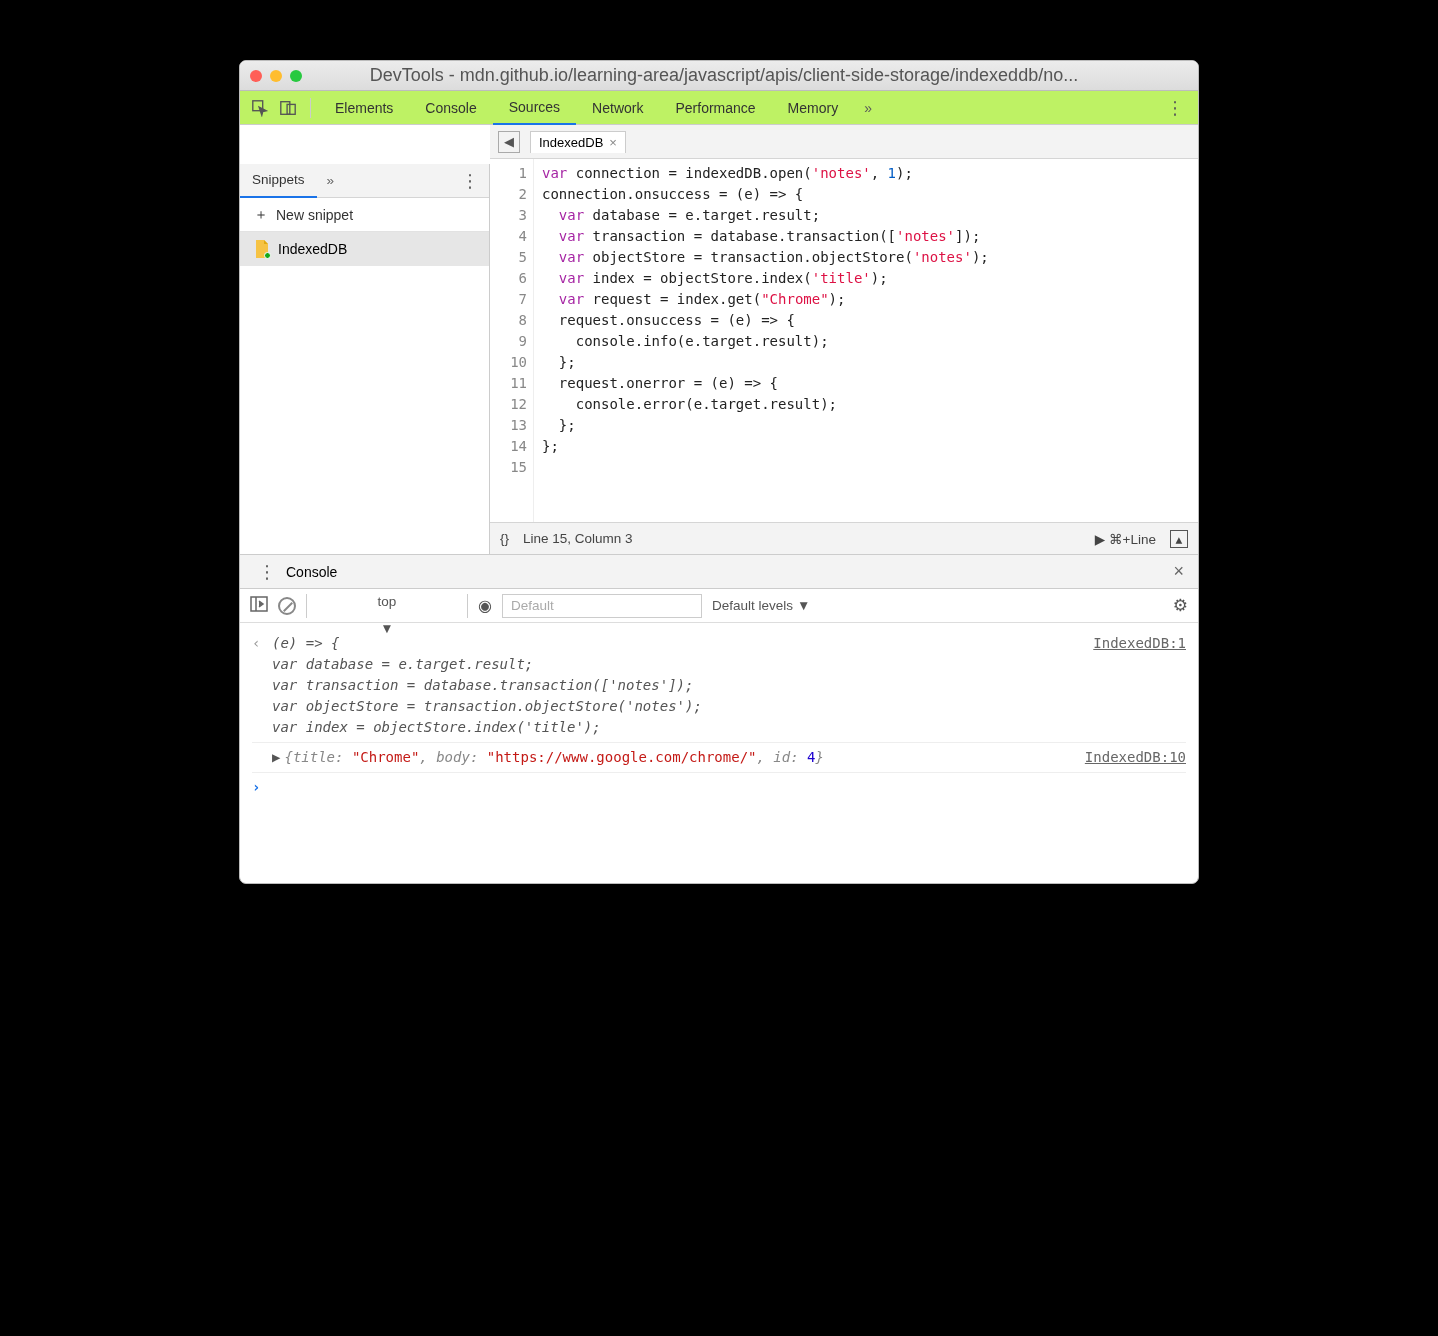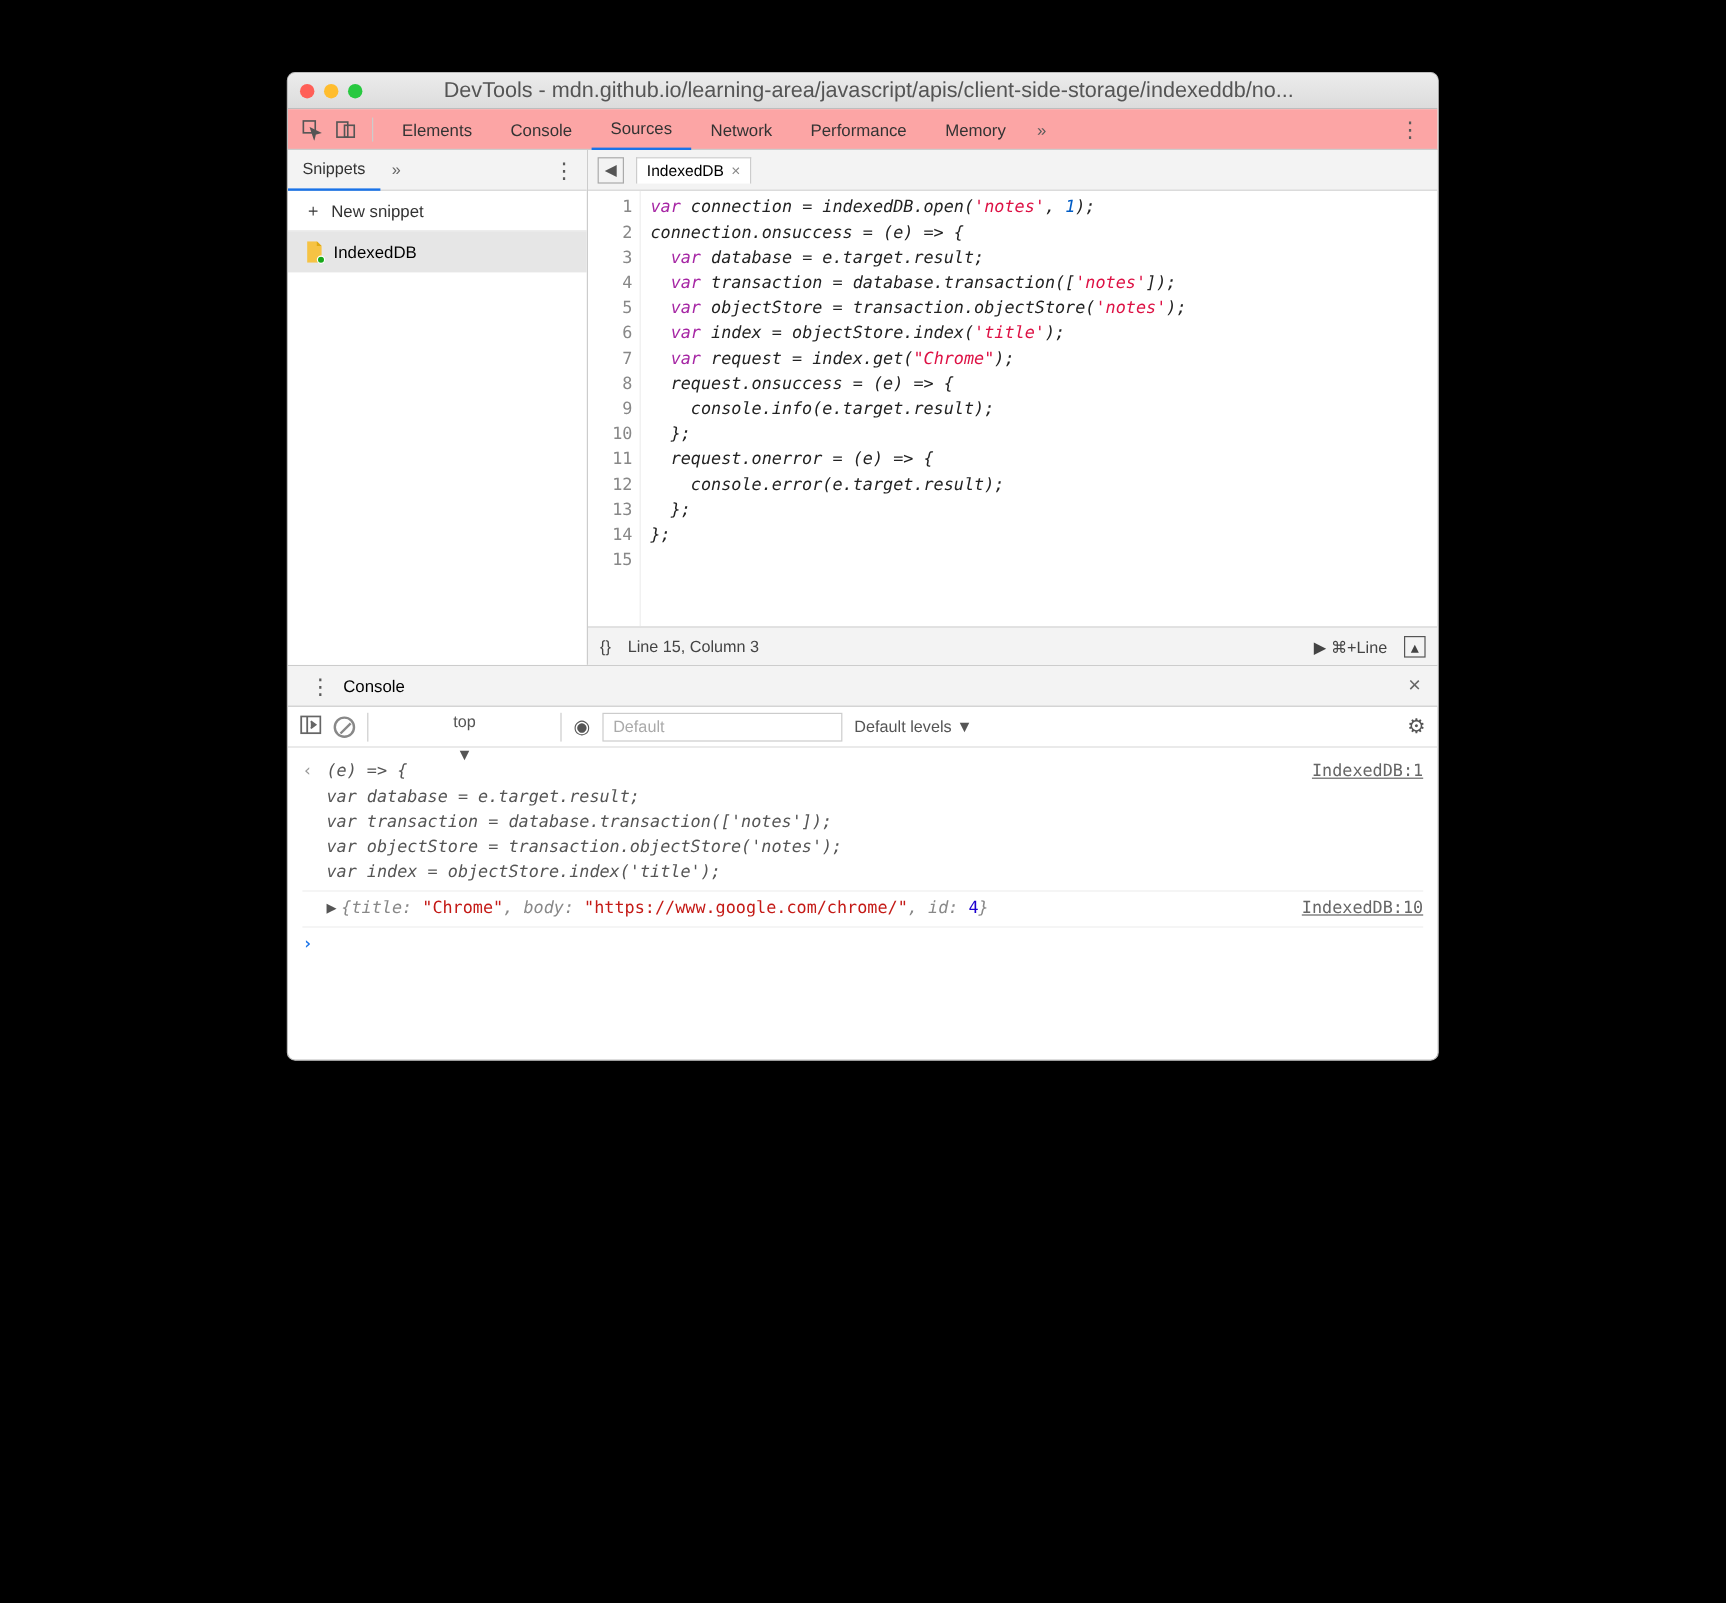--- a/index.html
+++ b/index.html
@@ -43,21 +43,21 @@
   text-overflow: ellipsis;
   padding-right: 50px;
 }
 .tabbar {
   height: 34px;
   border-bottom: 1px solid #ccc;
   display: flex;
   align-items: center;
   padding: 0 6px;
   gap: 0;
-  background: #fca5a5;
+  background: #bef264;
 }
 .tabbar .iconbtn {
   width: 28px; height: 28px;
   display: flex; align-items:center; justify-content:center;
   color: #5a5a5a;
 }
 .sep { width:1px; height:20px; background:#ccc; margin:0 8px; }
 .panel-tab {
   padding: 0 16px;
   font-size: 14px;
@@ -78,20 +78,21 @@
 .work {
   display: flex;
   height: 430px;
   border-bottom: 1px solid #ccc;
 }
 .left {
   width: 250px;
   border-right: 1px solid #ccc;
   display:flex; flex-direction:column;
   background:#fff;
+  margin-top:39px;
 }
 .left-head {
   height: 34px;
   display:flex; align-items:center;
   border-bottom:1px solid #d5d5d5;
   background:#f3f3f3;
   font-size:13.5px;
   color:#333;
 }
 .left-head .subt {
@@ -132,21 +133,21 @@
 .editor {
   flex:1; display:flex; font-family: Menlo, Consolas, monospace;
   font-size:14px; line-height:21px;
   overflow:hidden;
 }
 .gutter{
   width:44px; text-align:right; color:#888; padding:4px 6px 4px 0;
   background:#fff; border-right:1px solid #eee;
 }
 .code{
-  flex:1; padding:4px 8px; white-space:pre; color:#222;font-style:italic;
+  flex:1; padding:4px 8px; white-space:pre; color:#222;
 }
 .kw{color:#a626a4;} .str{color:#d14;} .num{color:#005cc5;}
 
 .status{
   height:32px; border-top:1px solid #d5d5d5; background:#f3f3f3;
   display:flex; align-items:center; padding:0 10px; font-size:13.5px; color:#444; gap:14px;
 }
 .status .spacer{flex:1;}
 .playtxt{display:flex;align-items:center;gap:4px;}
 .expand-icon{width:18px;height:18px;border:1.5px solid #555;display:flex;align-items:center;justify-content:center;}

